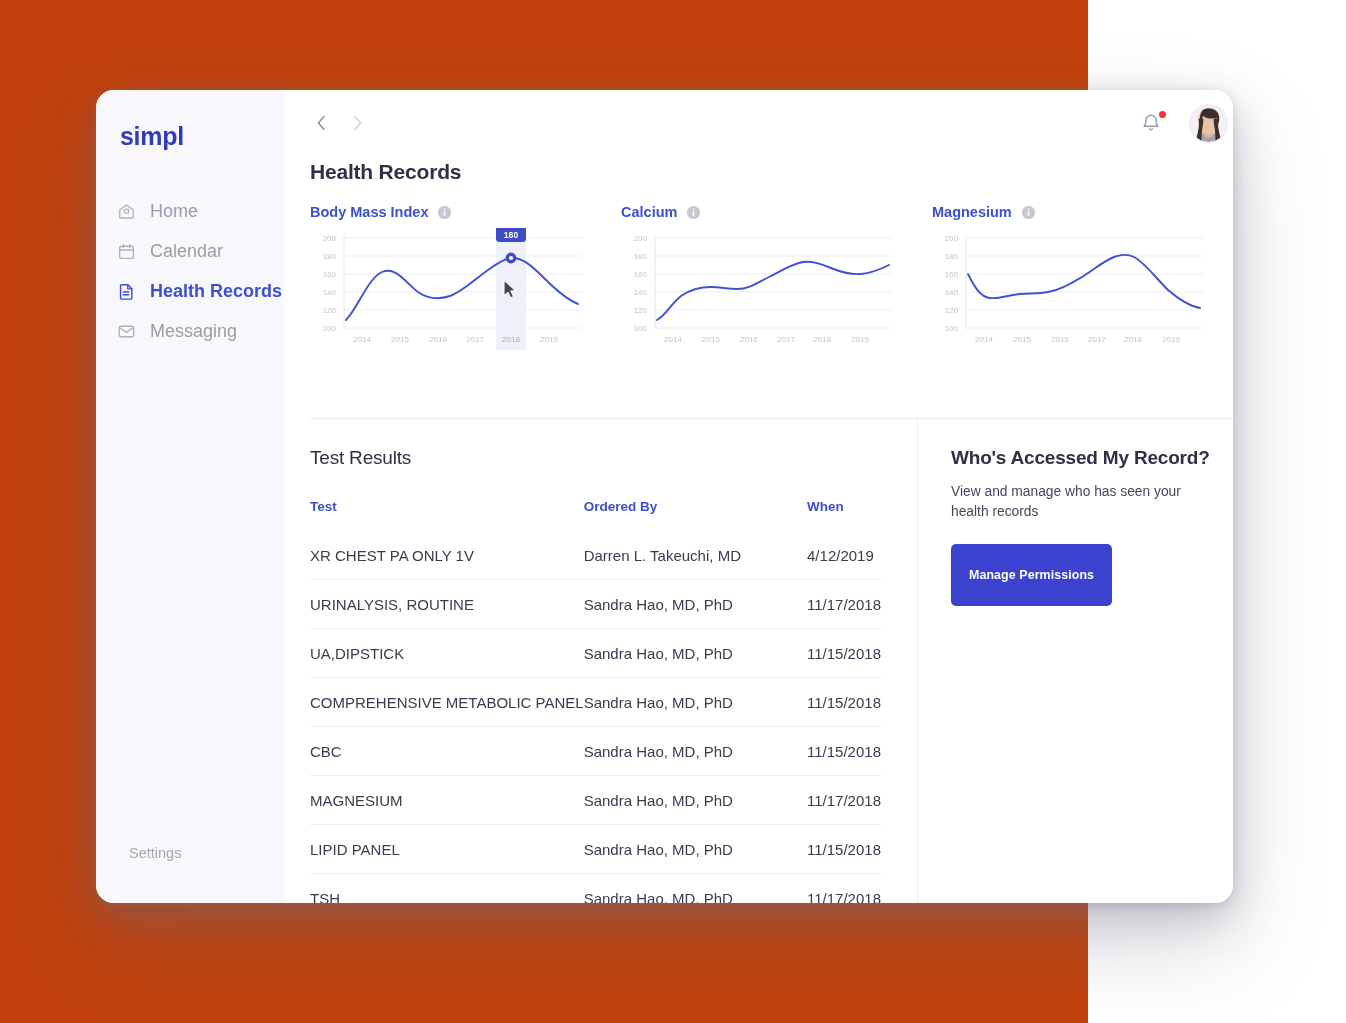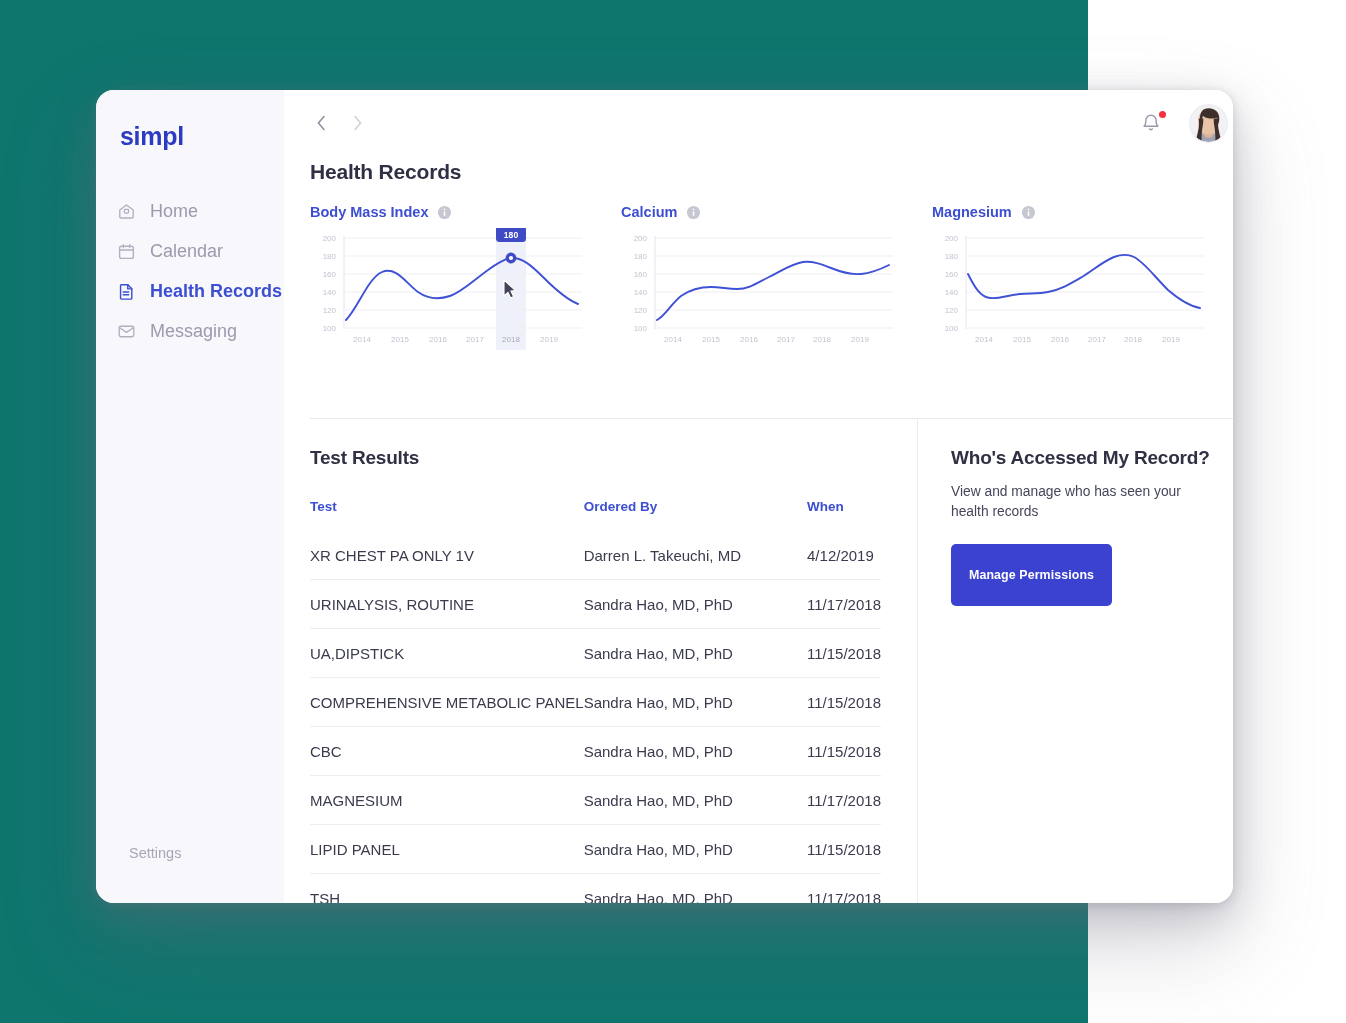--- a/index.html
+++ b/index.html
@@ -2,21 +2,21 @@
 <html><head>
 <meta charset="utf-8">
 <style>
   * { box-sizing: border-box; margin: 0; padding: 0; }
   html, body {
     width: 1346px; height: 1023px;
     background: #ffffff;
     font-family: "Liberation Sans", sans-serif;
     overflow: hidden;
   }
-  #stage { position: relative; width: 1088px; height: 1023px; background:#0f766e; }
+  #stage { position: relative; width: 1088px; height: 1023px; background:#c2410c; }
 
   
   .app-card {
     position: absolute; left: 96px; top: 90px;
     width: 1137px; height: 813px;
     background: #ffffff;
     border-radius: 18px;
     box-shadow: 0 2px 10px rgba(120,120,130,.28),
                 0 14px 40px rgba(110,110,125,.30),
                 0 40px 90px rgba(100,100,120,.26);
@@ -94,21 +94,21 @@
     height: 1px; background: #e9e9ef;
   }
   .divider-v {
     position: absolute; left: 633px; top: 329px; bottom: 0;
     width: 1px; background: #ececf2;
   }
 
   
   .lower { display: flex; position: absolute; left: 0; top: 329px; right: 0; bottom: 0; }
   .results { width: 633px; flex: 0 0 633px; padding: 28px 36px 0 26px; }
-  .section-title { font-size: 19px; font-weight: bold; color: #2f3043; margin-bottom: 30px; letter-spacing: -.2px; }
+  .section-title { font-size: 19px; font-weight: normal; color: #2f3043; margin-bottom: 30px; letter-spacing: -.2px; }
 
   table.tests { width: 100%; border-collapse: collapse; }
   table.tests th {
     text-align: left; font-size: 13.5px; font-weight: bold;
     color: #3d4fd1; padding: 0 0 17px 0;
   }
   table.tests td {
     font-size: 15px; color: #3a3b4d; padding: 16px 0 15px 0;
     border-top: 1px solid #ededf2; white-space: nowrap;
   }

